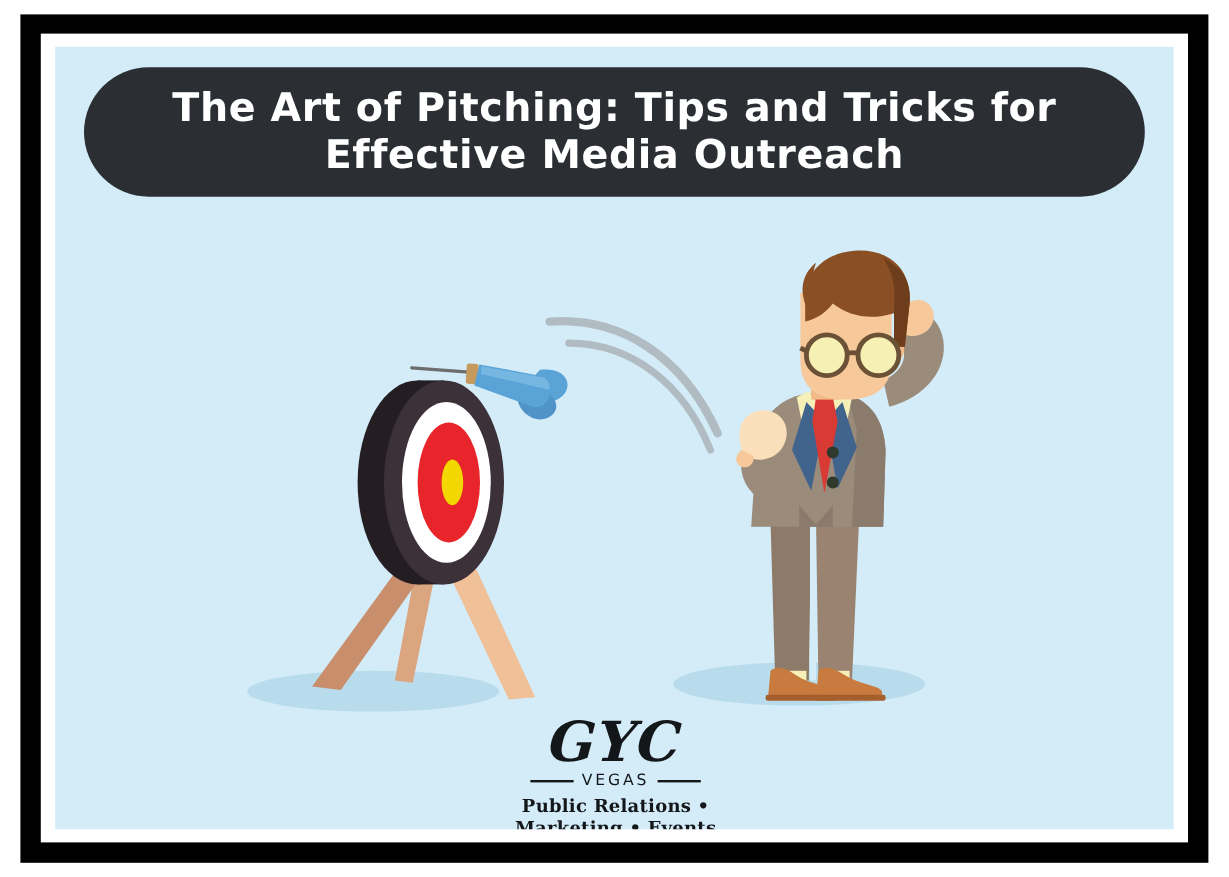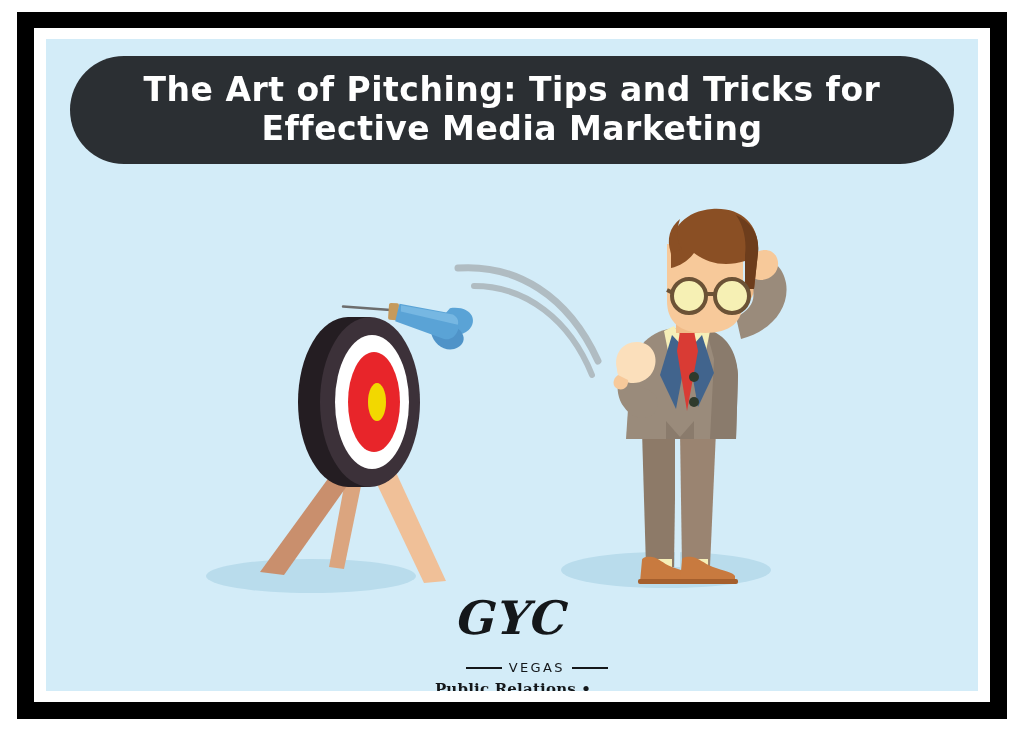--- a/index.html
+++ b/index.html
@@ -95,23 +95,23 @@
     font-weight: bold;
     font-style: italic;
     color: #14171a;
     letter-spacing: 1px;
     line-height: 1;
     transform: skewX(-4deg);
   }
   .logo-city-row {
     display: flex;
     align-items: center;
-    justify-content: flex-end;
+    justify-content: center;
     gap: 7px;
-    margin-top: 20px;
+    margin-top: 3px;
   }
   .logo-rule {
     width: 36px;
     height: 2px;
     background: #14171a;
   }
   .logo-city {
     font-family: "DejaVu Sans", sans-serif;
     font-size: 13px;
     letter-spacing: 2.4px;
@@ -132,21 +132,21 @@
 
 <div id="poster">
 
   <div class="frame-black"></div>
   <div class="frame-white"></div>
 
   <div class="canvas">
 
     <div class="title-banner">
       <div class="title-text">The Art of Pitching: Tips and Tricks for
-Effective Media Marketing</div>
+Effective Media Outreach</div>
     </div>
 
     <div class="stage">
       <svg width="932" height="652" viewBox="0 0 932 652" xmlns="http://www.w3.org/2000/svg">
 
         <ellipse cx="265" cy="537" rx="105" ry="17" fill="#b9dcec"></ellipse>
         <ellipse cx="620" cy="531" rx="105" ry="18" fill="#b9dcec"></ellipse>
 
         <g fill="none" stroke="#b0bcc2" stroke-linecap="round">
           <path d="M 412 229 C 470 225 522 256 552 322" stroke-width="7"></path>

